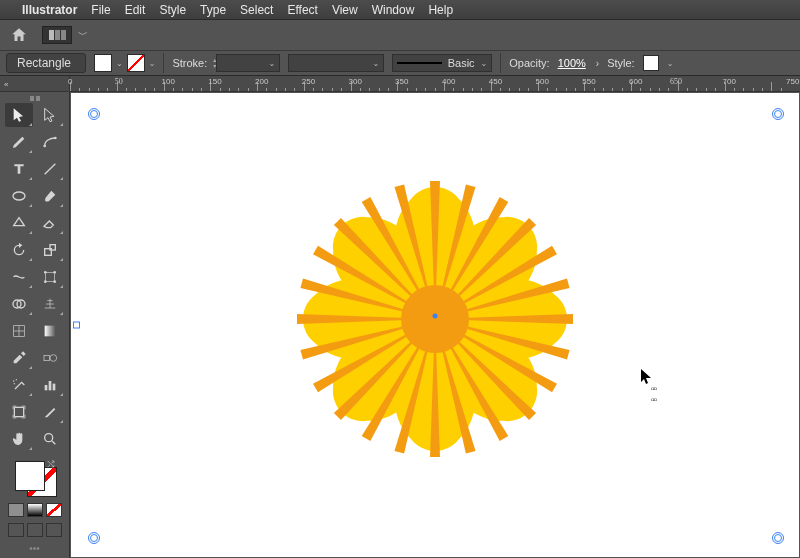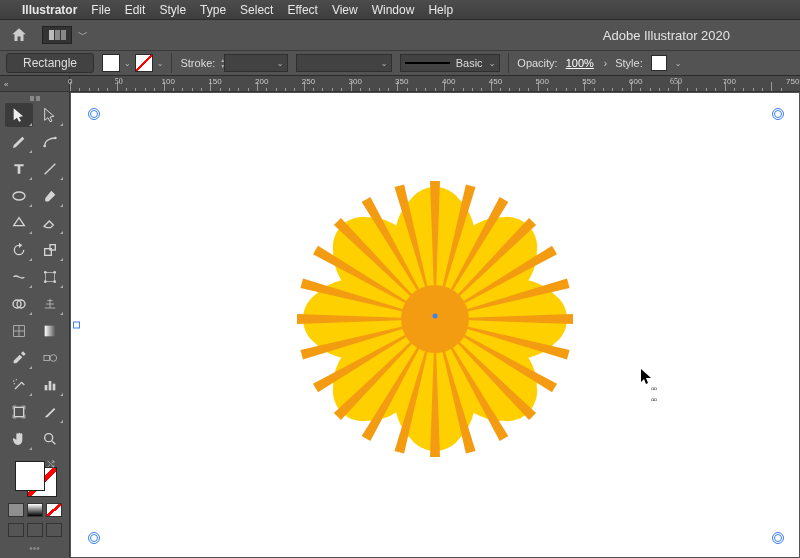--- a/index.html
+++ b/index.html
@@ -11,21 +11,21 @@
   
   .app-header { height: 30px; background: #535353; display: flex; align-items: center; padding: 0 10px; color: #e4e4e4; font-size: 13px; position: relative; }
   .app-header .home { width:18px;height:18px; display:flex;align-items:center;justify-content:center; fill:#ccc;}
   .app-header .ws { margin-left:14px; width:30px; height:18px; background:#333; border:1px solid #222; display:flex;align-items:center;justify-content:center; gap:1px;}
   .app-header .ws-chevron{margin-left:6px;font-size:10px;color:#ccc;}
   @media (max-width:900px){ .app-title{ left:auto; right:20px; transform:none;} }
   .app-title-real{ margin-left:auto; margin-right:60px;} 
 
   
   .options { height: 26px; background: #535353; border-top:1px solid #3a3a3a; border-bottom:1px solid #2a2a2a; display:flex; align-items:center; padding:0 6px; color:#ddd; font-size:11px; gap:8px;}
-  .sel-label{ background:#424242; border:1px solid #2f2f2f; border-radius:3px; padding:2px 16px; min-width:80px; font-size:12px; height:20px; display:flex;align-items:center;}
+  .sel-label{ background:#424242; border:1px solid #2f2f2f; border-radius:3px; padding:2px 10px; min-width:80px; font-size:12px; height:20px; display:flex;align-items:center;}
   .swatch-group{display:flex;align-items:center;gap:4px;}
   .swatch{width:18px;height:18px;border:1px solid #2a2a2a;background:#fff;}
   .swatch.red-slash{background:linear-gradient(to top left,transparent 45%,red 45%,red 55%,transparent 55%),#fff;}
   .chev{font-size:8px;color:#bbb;}
   .label{color:#ddd;}
   .stepper{display:flex;flex-direction:column;font-size:6px;line-height:6px;color:#aaa;margin-left:-2px;}
   .dd{height:18px;background:#424242;border:1px solid #2f2f2f;display:flex;align-items:center;padding:0 4px;gap:4px;}
   .dd.w50{width:64px;}
   .dd.w80{width:96px;}
   .stroke-preview{width:100px;height:18px;background:#424242;border:1px solid #2f2f2f;display:flex;align-items:center;justify-content:center;gap:6px;padding:0 4px;}
@@ -96,21 +96,20 @@
     <svg viewBox="0 0 24 24">
         <path d="M12 3l9 8h-3v9h-4v-6H10v6H6v-9H3z"></path>
       </svg>
   </div>
   <div class="ws">
     <div style="width:5px;height:10px;background:#bbb"></div>
     <div style="width:5px;height:10px;background:#888"></div>
     <div style="width:5px;height:10px;background:#888"></div>
   </div>
   <span class="ws-chevron">﹀</span>
-  <span class="app-title-real">Adobe Illustrator 2020</span>
 </div>
 
 <div class="options">
   <div class="sel-label">Rectangle</div>
   <div class="swatch-group">
     <div class="swatch"></div>
       <span class="chev">⌄</span>
     <div class="swatch red-slash"></div>
       <span class="chev">⌄</span>
   </div>

